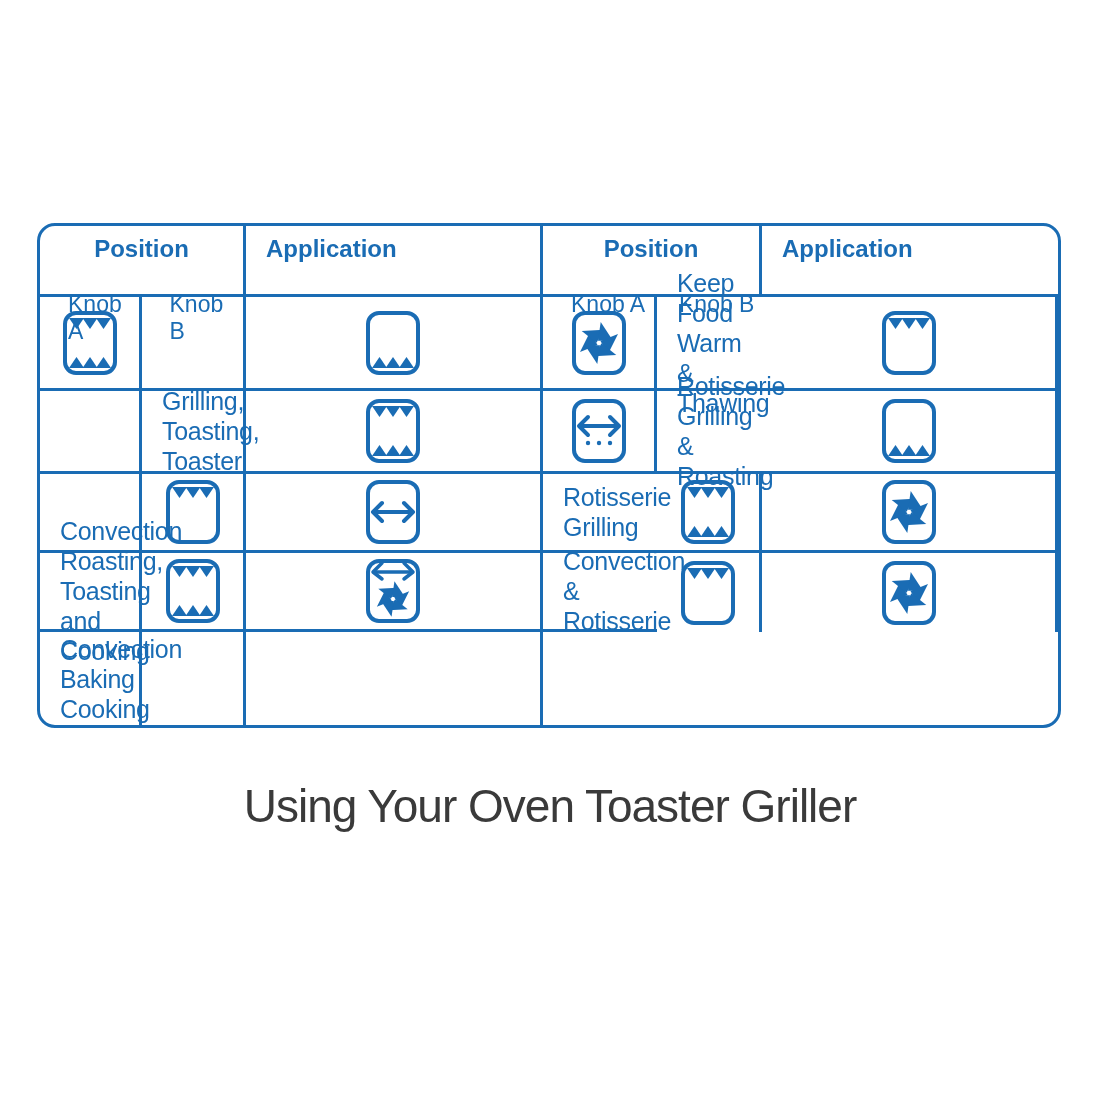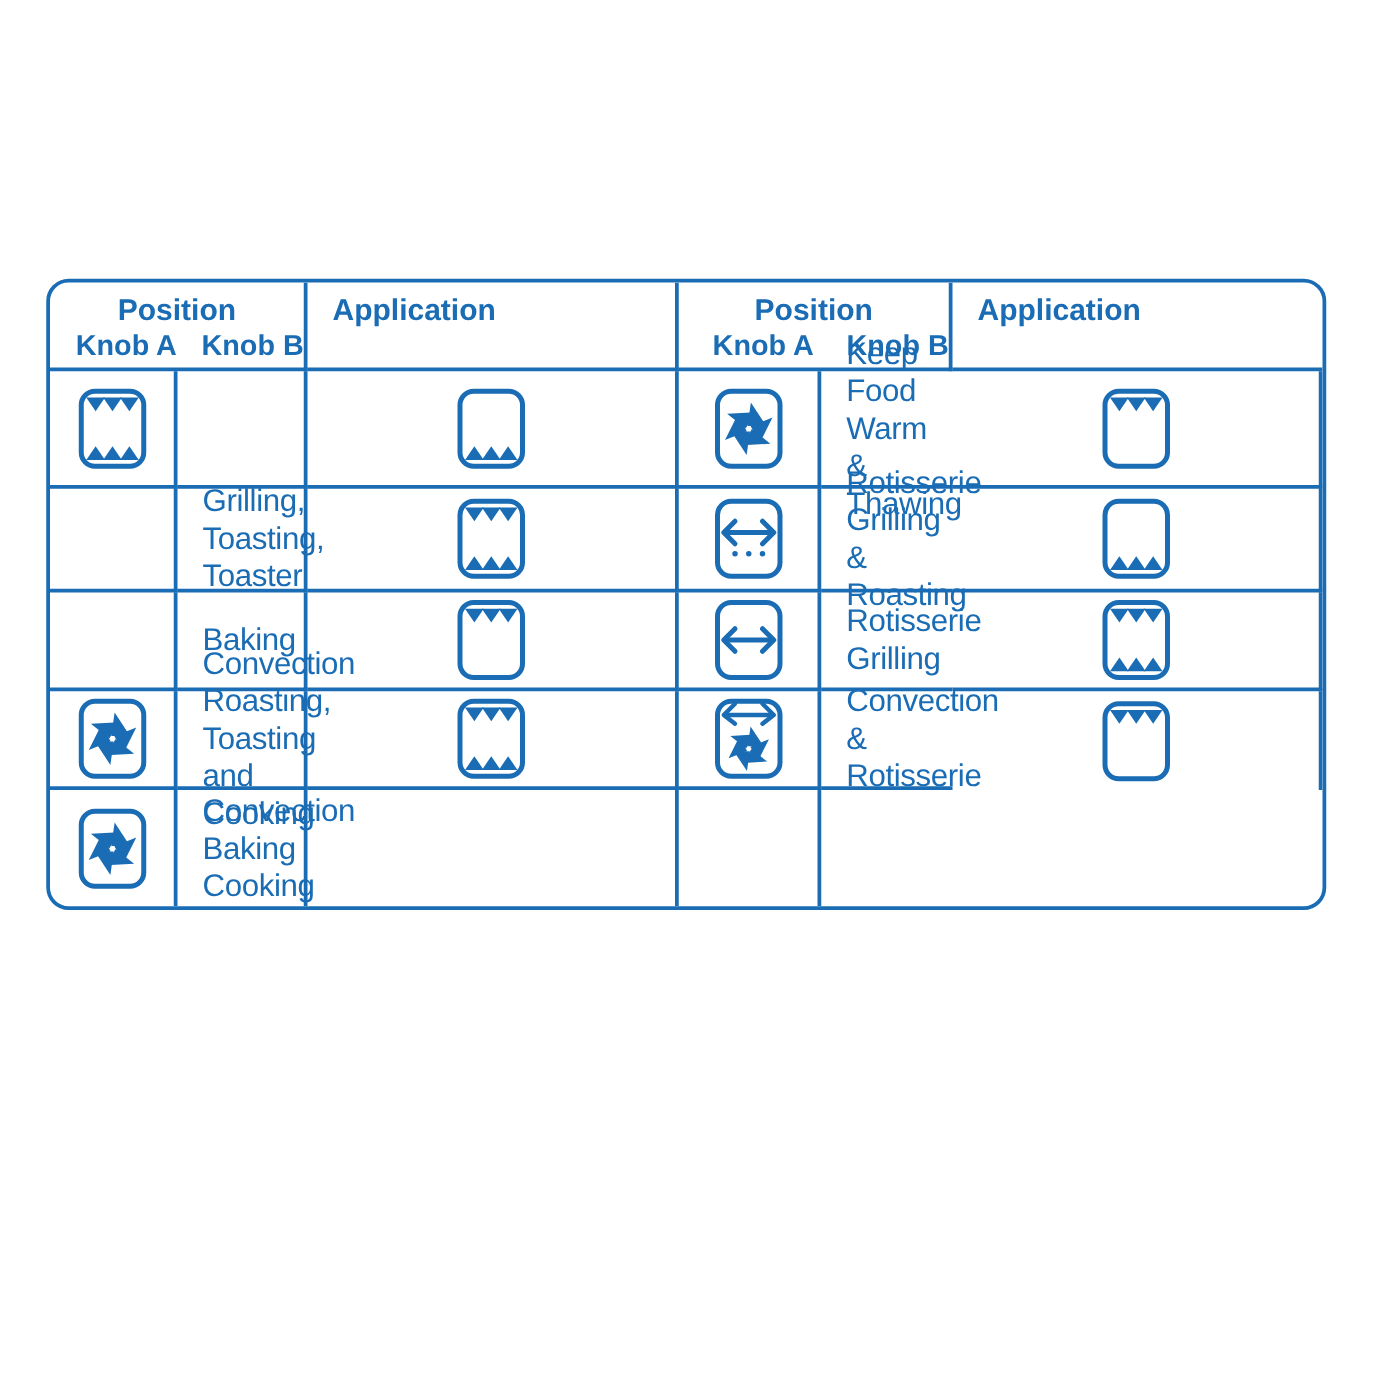--- a/index.html
+++ b/index.html
@@ -12,32 +12,32 @@
     position:absolute; left:37px; top:223px; width:1024px; height:505px;
     border:3px solid var(--accent); border-radius:18px; overflow:hidden;
     display:grid;
     grid-template-columns:102px 104px 297px 114px 105px 296px;
     grid-template-rows:71px 94px 83px 79px 79px 93px;
     color:var(--accent);
   }
   .cell {
     border-right:3px solid var(--accent);
     border-bottom:3px solid var(--accent);
-    display:flex; align-items:center; justify-content:center;
+    display:flex; align-items:center; justify-content:center;gap:28px;
   }
   .cell.no-r { border-right:none; }
   .cell.no-b { border-bottom:none; }
   .hdr-pos {
     grid-column:span 2; flex-direction:column; justify-content:space-between;
     padding:9px 0 5px 0;
   }
   .hdr-pos .pos-label { font-weight:bold; font-size:24px; }
   .hdr-pos .knob-row { display:flex; width:100%; }
   .hdr-pos .knob-row span {
-    flex:1; text-align:right; font-weight:bold; font-size:23px;
+    flex:1; text-align:left; font-weight:normal; font-size:23px;padding-left:28px;
   }
   .hdr-app {
     justify-content:flex-start; align-items:flex-start; padding:9px 16px 0 20px;
     font-weight:bold; font-size:24px;
   }
   .app-cell { justify-content:flex-start; padding-left:20px; }
   .app-cell div {
     font-size:25px; line-height:30px; white-space:pre-line; letter-spacing:-0.3px;
   }
   .icon { display:flex; align-items:center; justify-content:center; color:var(--accent); }
@@ -181,23 +181,20 @@
             <rect x="3" y="3" width="50" height="60" rx="11" fill="none" stroke="currentColor" stroke-width="4"></rect>
             <g fill="currentColor">
               <path d="M7 58 L22 58 L14.5 47 Z"></path>
               <path d="M20.5 58 L35.5 58 L28 47 Z"></path>
               <path d="M34 58 L49 58 L41.5 47 Z"></path>
             </g>
           </svg>
         </span>
       </div>
       <div class="cell knob"></div>
-      <div class="cell app-cell">
-        <div>Baking</div>
-      </div>
       <div class="cell knob">
         <span class="icon">
           <svg width="56" height="66" viewBox="0 0 56 66">
             <rect x="3" y="3" width="50" height="60" rx="11" fill="none" stroke="currentColor" stroke-width="4"></rect>
             <g fill="currentColor">
               <path d="M7 8 L22 8 L14.5 19 Z"></path>
               <path d="M20.5 8 L35.5 8 L28 19 Z"></path>
               <path d="M34 8 L49 8 L41.5 19 Z"></path>
             </g>
           </svg>
@@ -321,14 +318,15 @@
         <div>Convection
 Baking Cooking</div>
       </div>
       <div class="cell knob no-b"></div>
       <div class="cell knob no-b"></div>
       <div class="cell app-cell no-b no-r">
         <div></div>
       </div>
     </div>
 
+  <div class="page-title">Using Your Oven Toaster Griller</div>
 
 </div>
 
 </body></html>

